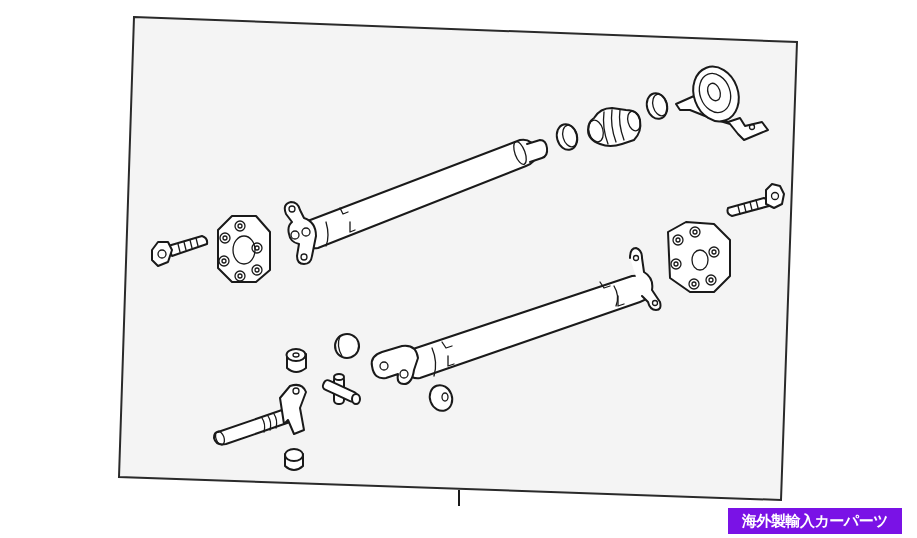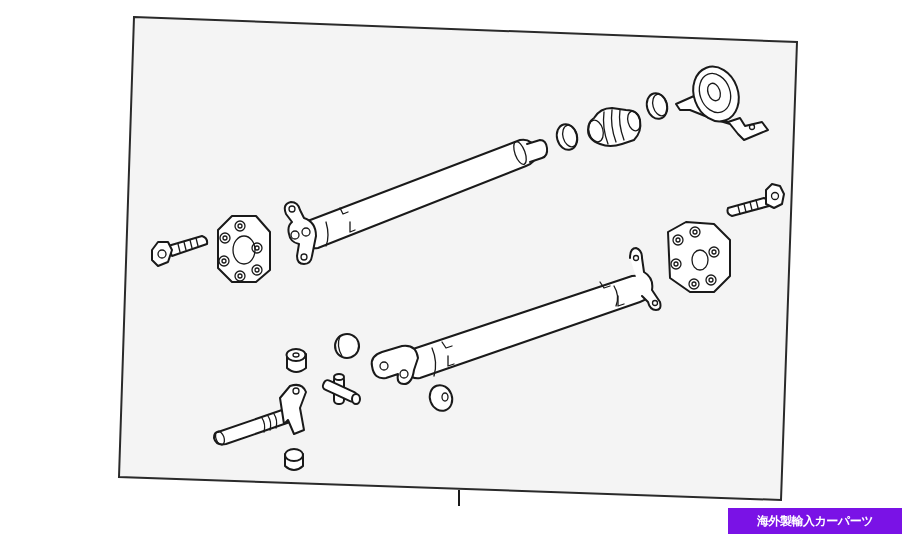--- a/index.html
+++ b/index.html
@@ -14,21 +14,21 @@
     .ln-thin { fill: none; stroke: #1a1a1a; stroke-width: 1.3; stroke-linejoin: round; stroke-linecap: round; }
     .part-fill { fill: #ffffff; }
     .watermark {
       position: absolute;
       left: 728px; top: 508px;
       width: 174px; height: 26px;
       background: #7a12e6;
       color: #ffffff;
       font-family: "DejaVu Sans", sans-serif;
       font-weight: bold;
-      font-size: 12px;
+      font-size: 15px;
       line-height: 26px;
       text-align: center;
       letter-spacing: -0.5px;
       white-space: nowrap;
     }
   </style>
 </head>
 <body>
 
 <svg id="diagram" viewBox="0 0 917 538" xmlns="http://www.w3.org/2000/svg">

